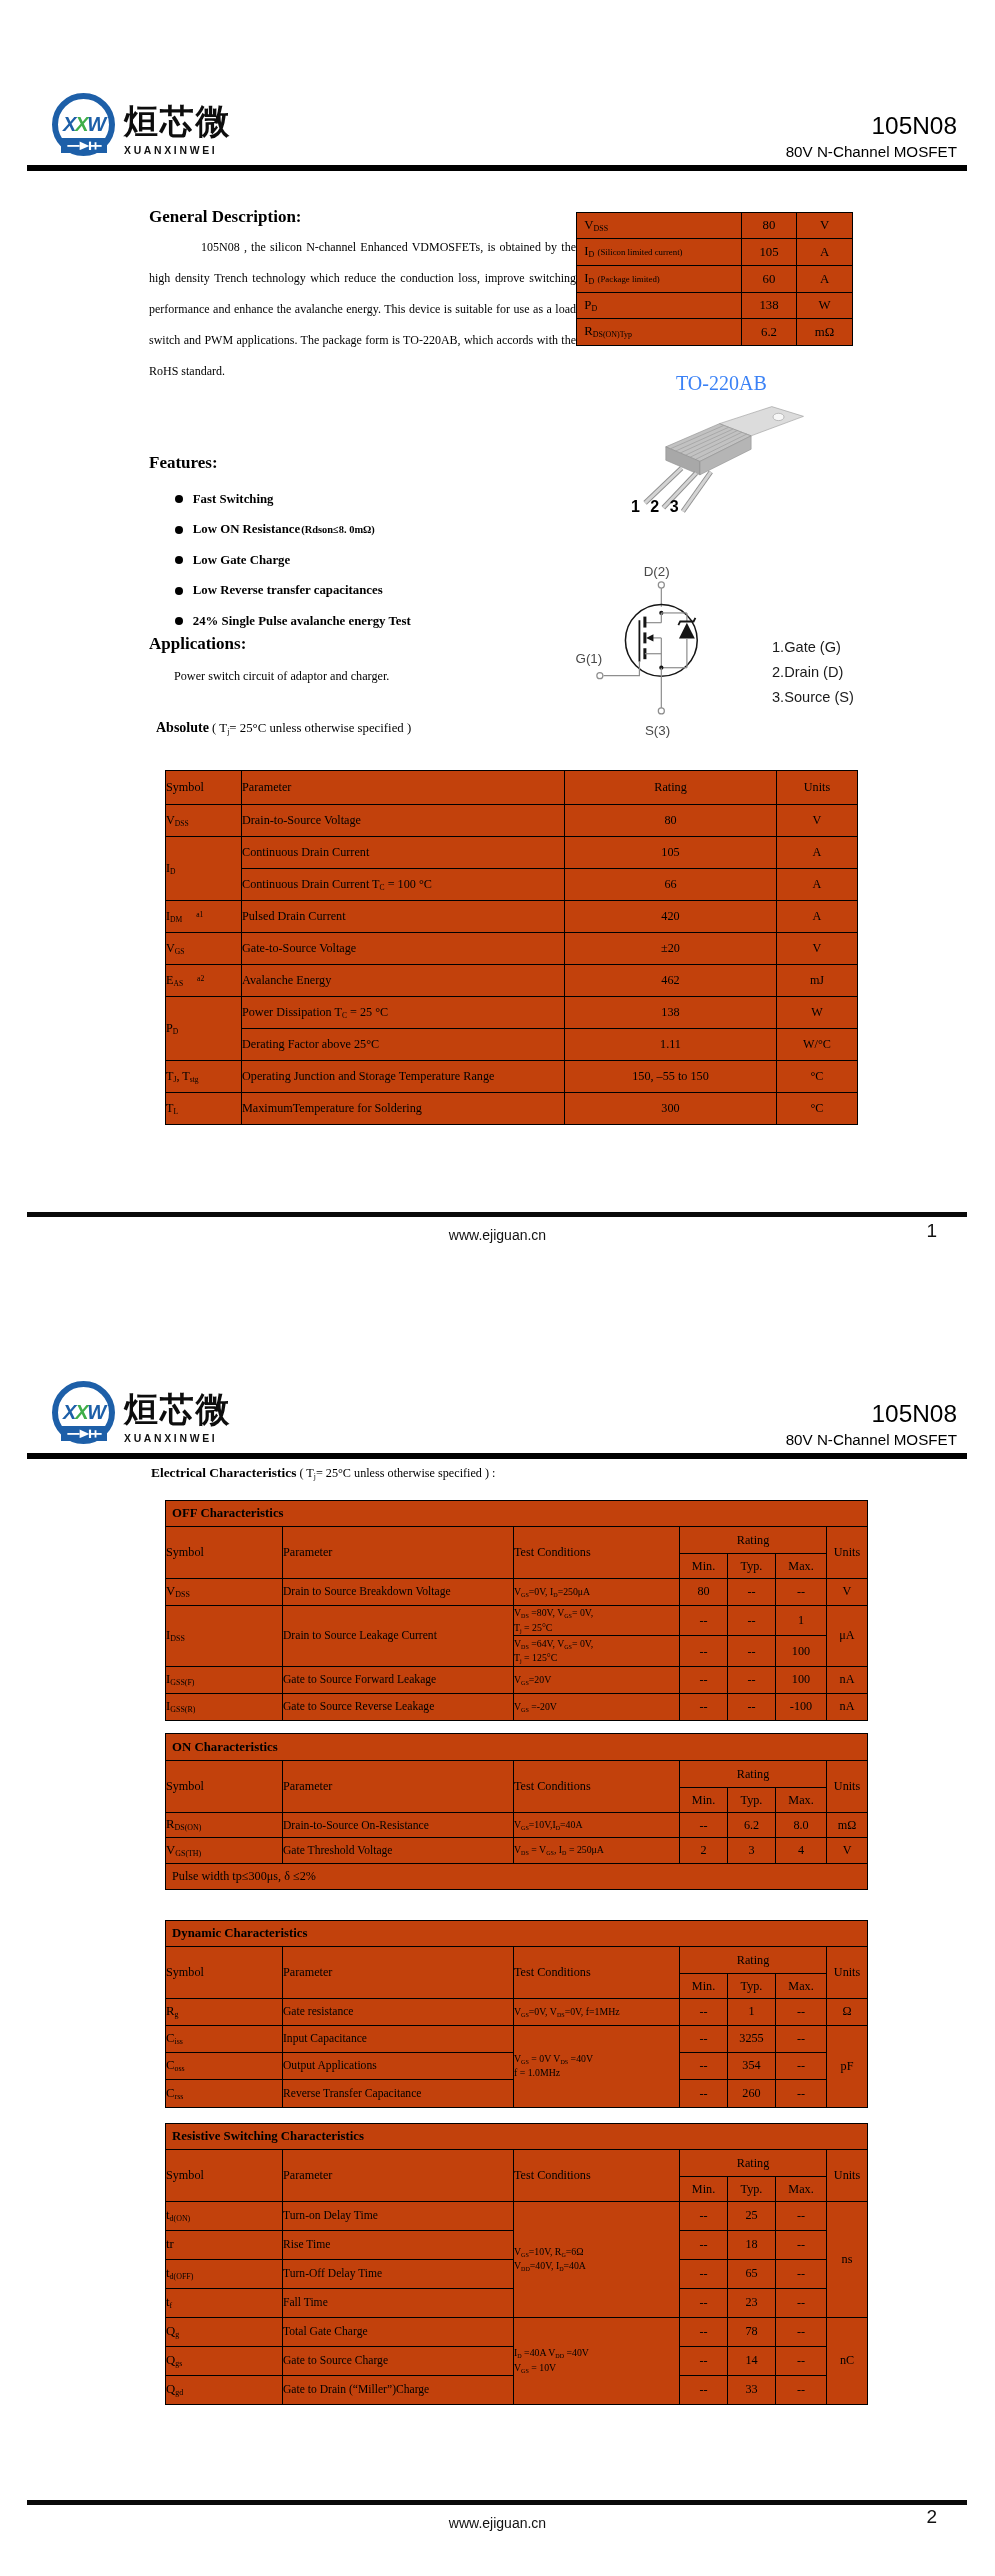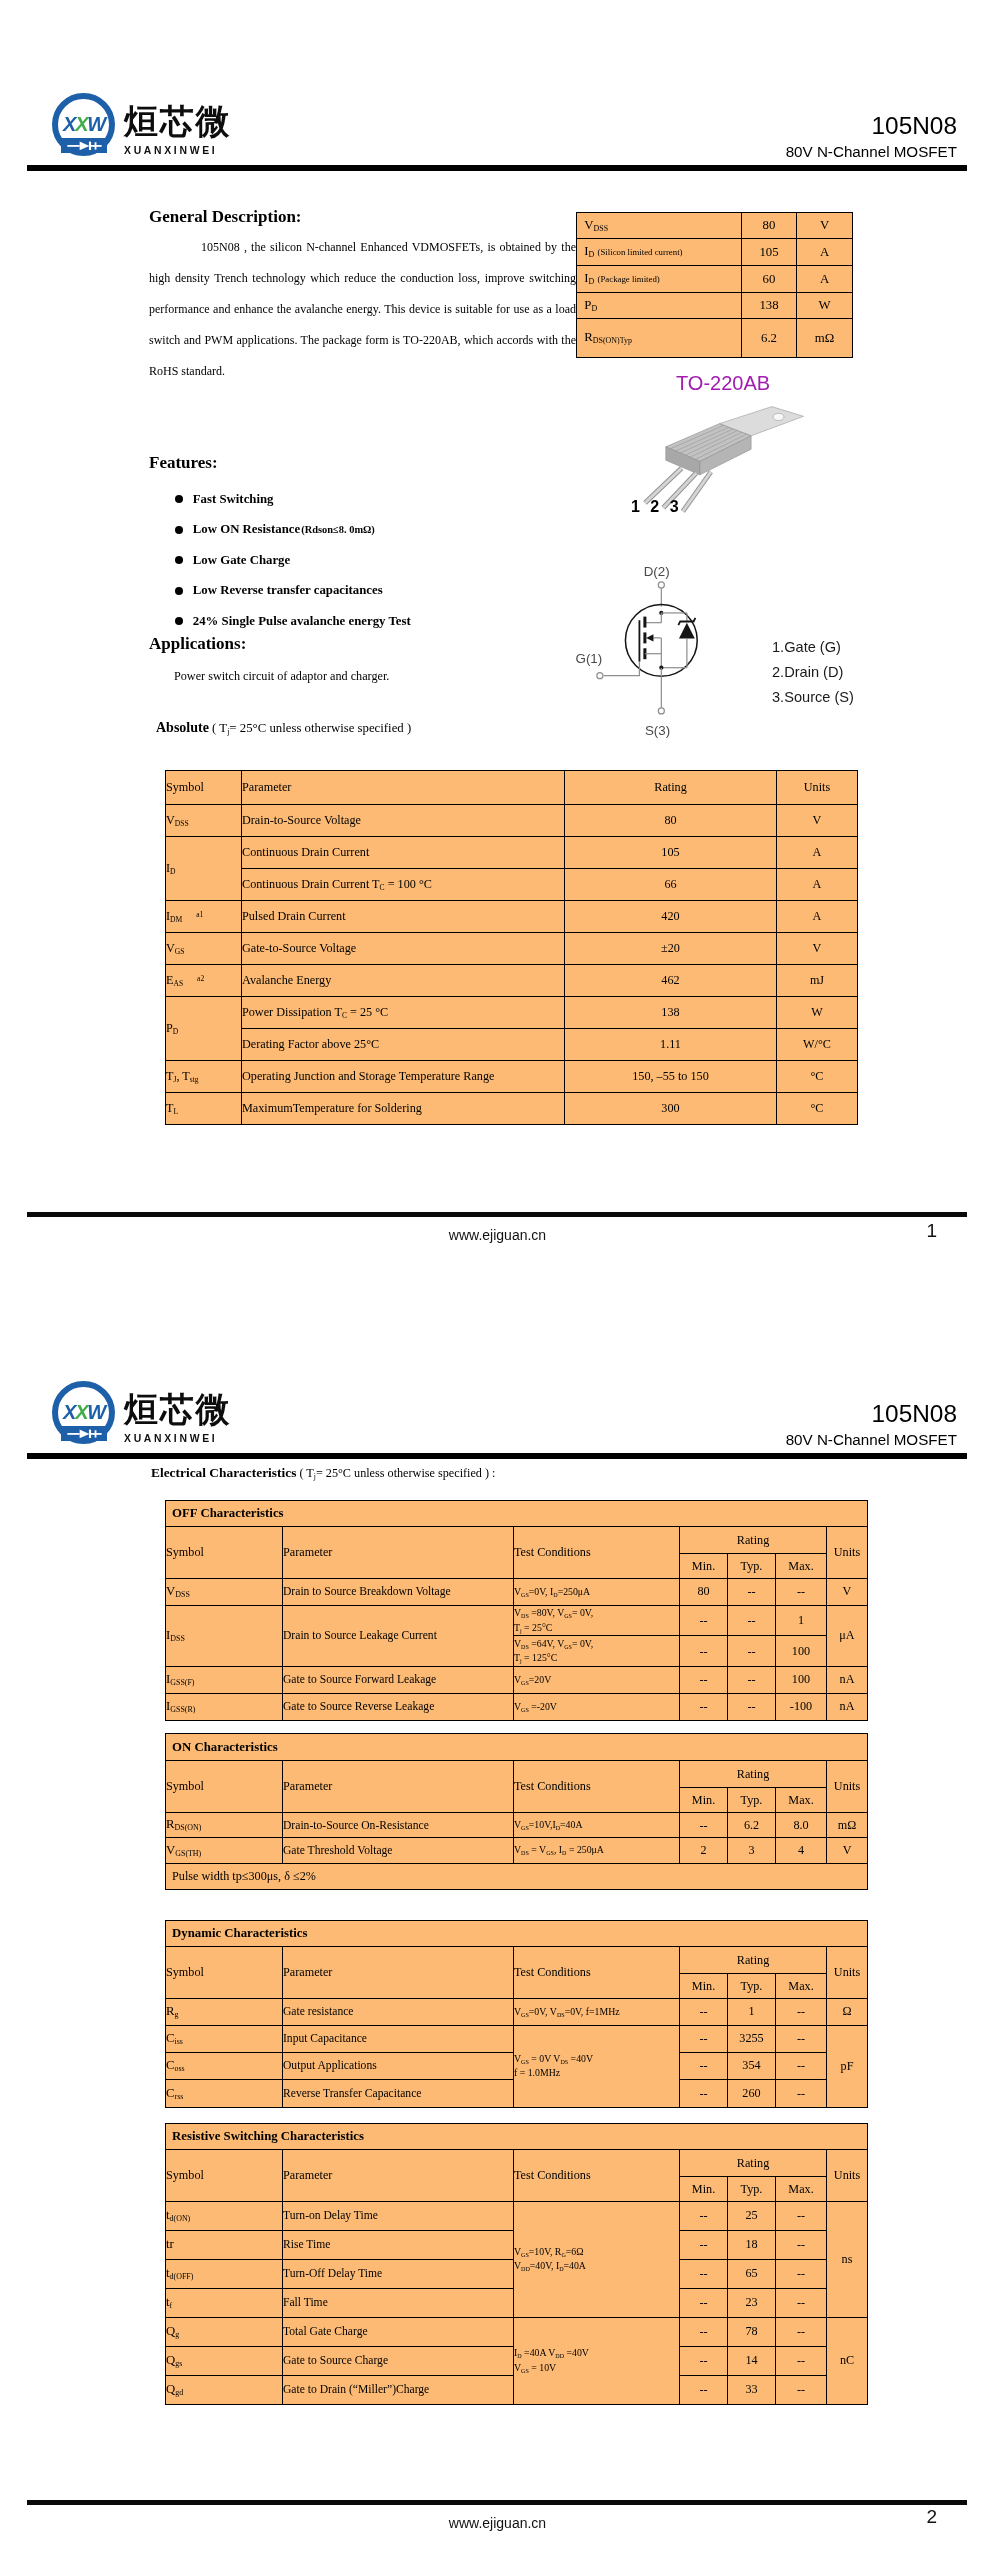--- a/index.html
+++ b/index.html
@@ -30,21 +30,21 @@
             text-align:justify;}
   .body-par .ind{display:inline-block;width:52px;}
   .feat{position:absolute;left:175px;}
   .feat .fi{height:30.5px;display:flex;align-items:center;font-weight:bold;font-size:12.8px;}
   .feat .dot{width:8px;height:8px;border-radius:50%;background:#000;margin-right:9.8px;flex:0 0 auto;}
   .feat .nt{font-size:10.4px;font-weight:bold;margin-left:1.2px;}
   .app-body{position:absolute;left:174px;font-size:12.2px;}
   .abs-head{position:absolute;left:156px;font-size:12.8px;}
   .abs-head b{font-size:14px;}
   
-  table{border-collapse:collapse;position:absolute;table-layout:fixed;background:#fdba74;}
+  table{border-collapse:collapse;position:absolute;table-layout:fixed;background:#c2410c;}
   .qt{border:1.8px solid #000;}
   .qt td{border:1.2px solid #000;font-size:12.8px;padding:0;}
   .qt .p{text-align:left;padding-left:7.3px;}
   .qt .n{font-size:8.8px;}
   .qt .c{text-align:center;}
   .at{border:1.8px solid #000;}
   .at td,.at th{border:1.2px solid #000;font-size:12.2px;padding:0;overflow:hidden;}
   .at th{font-weight:normal;border-bottom:1.8px solid #000;}
   .at .gb td{border-bottom:1.8px solid #000;}
   .et{border:1.8px solid #000;}
@@ -55,21 +55,21 @@
   .hd th{border-bottom:1.8px solid #000;}
   .gb3 td{border-bottom:1.8px solid #000;}
   .tl{text-align:left;padding-left:7.3px;}
   .sym{font-size:12.8px;text-align:left;padding-left:7.3px;}
   .par{font-size:11.6px;text-align:left;padding-left:6.1px;}
   .cnd{font-size:9.8px;text-align:left;padding-left:4.9px;line-height:1.45;}
   .val{font-size:12.2px;text-align:center;}
   .ctr{text-align:center;}
   .note-row td{font-size:12.2px;text-align:left;padding-left:6.1px;margin-top:22px;}
   
-  .pkg-name{position:absolute;font-family:Liberation Sans, sans-serif;font-size:20px;color:#a21caf;}
+  .pkg-name{position:absolute;font-family:Liberation Serif, serif;font-size:20px;color:#3b82f6;}
   .pkg-pins{position:absolute;font-family:"Liberation Sans",sans-serif;font-size:16px;
             font-weight:bold;letter-spacing:3px;color:#000;}
   .pinlist{position:absolute;font-family:"Liberation Sans",sans-serif;font-size:14.6px;
            color:#1a1a1a;line-height:25px;}
   .svgtext{font-family:"Liberation Sans",sans-serif;font-size:22px;fill:#4a4a4a;}
   .site{position:absolute;left:0;width:995px;text-align:center;
         font-family:"Liberation Sans",sans-serif;font-size:14px;color:#111;}
   .pageno{position:absolute;right:58px;font-family:"Liberation Sans",sans-serif;
           font-size:19px;color:#111;}
 </style>
@@ -150,21 +150,21 @@
     <tr style="height:27px">
           <td class="p"><span>I<sub>D</sub> </span><span class="n">(Package limited)</span></td>
           <td class="c">60</td>
           <td class="c">A</td>
         </tr>
     <tr style="height:26px">
           <td class="p"><span>P<sub>D</sub></span></td>
           <td class="c">138</td>
           <td class="c">W</td>
         </tr>
-    <tr style="height:39px">
+    <tr style="height:27px">
           <td class="p"><span>R<sub>DS(ON)Typ</sub></span></td>
           <td class="c">6.2</td>
           <td class="c">mΩ</td>
         </tr>
   </tbody>
     </table>
 
   <div class="pkg-name" style="left:676px;top:372px">TO-220AB</div>
 
   <svg class="abs" style="left:628px;top:398px" width="195" height="122" viewBox="0 0 320 200">

